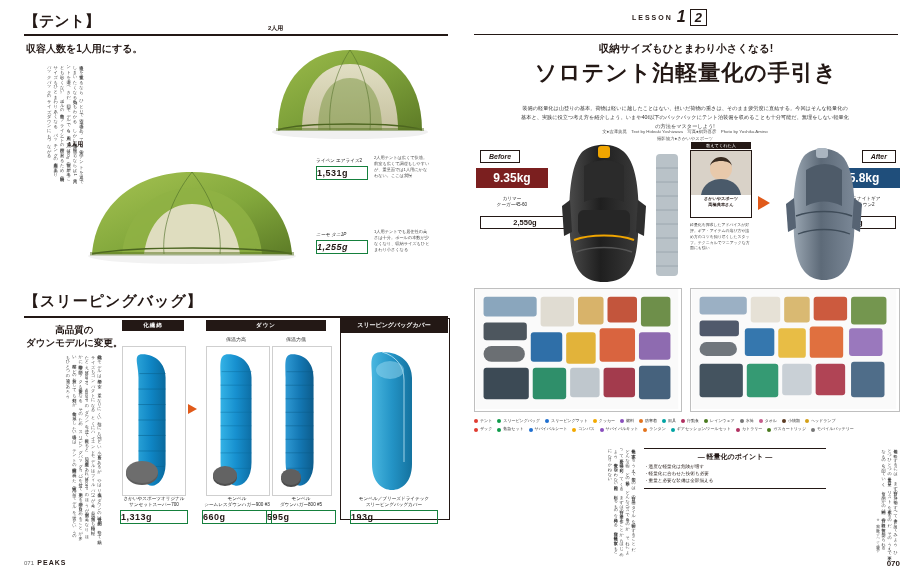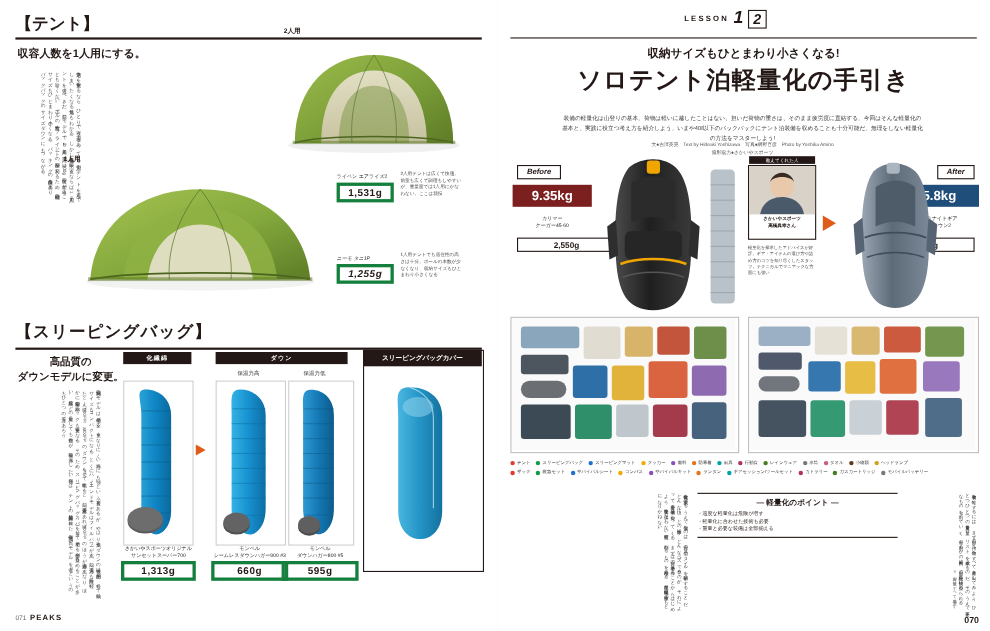--- a/index.html
+++ b/index.html
@@ -1,17 +1,17 @@
 <!DOCTYPE html>
 <html><head>
 <meta charset="utf-8">
 <style>
   html,body{margin:0;padding:0;background:#ffffff;}
   body{width:900px;height:574px;overflow:hidden;font-family:"Liberation Sans","DejaVu Sans",sans-serif;color:#231815;}
-  .spread{position:relative;width:768px;height:574px;background:#fff;}
+  .spread{position:relative;width:768px;height:574px;background:#fff;margin-left:10px;}
   .page{position:absolute;top:0;height:574px;background:#fff;}
   .page-left{left:0;width:452px;border-right:1px solid #e6e6e6;}
   .page-right{left:452px;width:448px;}
 
   
   .hdr-bracket{font-size:15px;font-weight:bold;letter-spacing:1px;}
 
   
   .lp-title1{position:absolute;left:14px;top:12px;}
   .lp-title1 .tt{font-size:15px;font-weight:bold;}
@@ -19,21 +19,21 @@
   .lp-sub1{position:absolute;left:16px;top:42px;font-size:10px;font-weight:bold;}
   .lp-body1{position:absolute;left:16px;top:62px;width:58px;height:120px;font-size:4.3px;line-height:1.5;color:#444;writing-mode:vertical-rl;}
 
   .tent-photo-a{position:absolute;left:252px;top:34px;width:176px;height:110px;}
   .tent-photo-b{position:absolute;left:64px;top:150px;width:236px;height:120px;}
   .lbl-2nin{position:absolute;left:258px;top:24px;font-size:6px;font-weight:bold;}
   .lbl-1nin{position:absolute;left:58px;top:140px;font-size:6px;font-weight:bold;}
 
   .spec{position:absolute;width:52px;}
   .spec .nm{font-size:4.6px;line-height:1.35;color:#222;}
-  .spec .wbox{margin-top:2px;border:3px solid #15803d;text-align:center;font-size:9px;font-weight:bold;padding:1px 0;letter-spacing:0.5px;}
+  .spec .wbox{margin-top:2px;border:1px solid #15803d;text-align:left;font-size:9px;font-weight:bold;padding:1px 0;letter-spacing:0.5px;}
   .specnote{position:absolute;width:56px;font-size:4.2px;line-height:1.45;color:#444;}
 
   .lp-title2{position:absolute;left:14px;top:292px;font-family:Liberation Mono, monospace;}
   .lp-rule2{position:absolute;left:14px;top:316px;width:424px;height:2px;background:#231815;}
   .lp-sub2{position:absolute;left:16px;top:324px;font-size:9.5px;font-weight:bold;line-height:1.35;text-align:center;}
   .lp-body2{position:absolute;left:16px;top:352px;width:76px;height:186px;font-size:4.2px;line-height:1.5;color:#444;writing-mode:vertical-rl;}
 
   .catlabel{position:absolute;background:#231815;color:#fff;font-size:5.5px;font-weight:bold;text-align:center;padding:2px 0;letter-spacing:1px;}
   .subcat{position:absolute;font-size:5px;text-align:center;color:#333;}
   .bagbox{position:absolute;border:1px solid #cfcfcf;}
@@ -278,20 +278,25 @@
             <linearGradient id="cv" x1="0" y1="0" x2="1" y2="0">
           <stop offset="0" stop-color="#49b7e0"></stop>
               <stop offset="0.5" stop-color="#2494c6"></stop>
               <stop offset="1" stop-color="#14729f"></stop>
             </linearGradient>
           </defs>
         <path d="M24 8 C44 8 54 20 54 34 L54 120 C54 138 44 146 34 146 C24 146 14 138 14 120 L14 34 C14 20 10 8 24 8 Z" fill="url(#cv)"></path>
         <path d="M24 8 C38 12 46 22 46 36 L46 118" fill="none" stroke="#bfe6f5" stroke-width="1" opacity="0.8"></path>
         <ellipse cx="32" cy="26" rx="14" ry="9" fill="#8fd4ec" opacity="0.55"></ellipse>
       </svg>
+    </div>
+    <div class="spec" style="left:340px;top:496px;width:88px;">
+      <div class="nm" style="text-align:center;white-space:pre-line;">モンベル／ブリーズドライテック
+スリーピングバッグカバー</div>
+      <div class="wbox">193g</div>
     </div>
 
     <div class="footer-left">
       <span>071</span>
       &nbsp;<b>PEAKS</b>
     </div>
   </div>
 
   <div class="page page-right">
 

